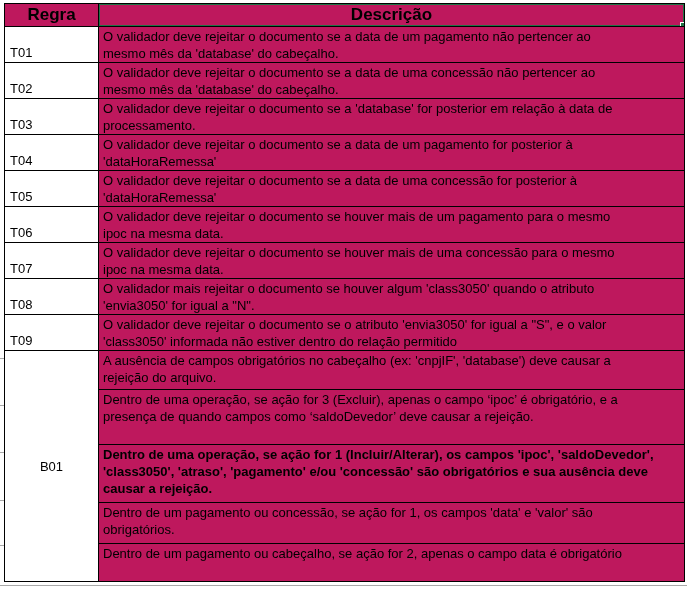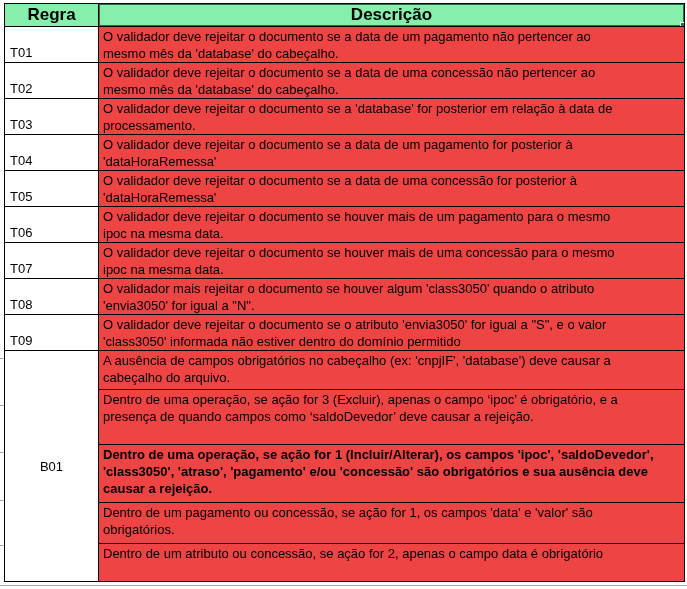--- a/index.html
+++ b/index.html
@@ -3,26 +3,26 @@
 <meta charset="utf-8">
 <style>
   html,body{margin:0;padding:0;background:#fff;}
   .stage{position:relative;width:687px;height:589px;background:#ffffff;
          font-family:"Liberation Sans",sans-serif;color:#000;overflow:hidden;}
   table.rules{position:absolute;left:4px;top:3px;width:681px;border-collapse:collapse;
               table-layout:fixed;border:1px solid #000;}
   col.c1{width:94px;}
   th,td{border:1px solid #000;overflow:hidden;}
   th.hc{height:22px;font-size:17px;font-weight:bold;text-align:center;vertical-align:middle;
-        padding:0;background:#86efac;}
+        padding:0;background:#be185d;}
   tr.t{height:36px;}
   tr.s1{height:39px;} tr.s2{height:55px;} tr.s3{height:58px;font-weight:bold;} tr.s4{height:41px;} tr.s5{height:38px;}
   td.rid{font-size:13px;vertical-align:bottom;text-align:left;padding:8px 0 2px 5px;background:#fff;}
   td.b01{vertical-align:middle;text-align:center;padding:12px;}
-  td.desc{font-size:13px;line-height:17px;vertical-align:top;padding:1px 4px 0 4px;background:#ef4444;}
+  td.desc{font-size:13px;line-height:17px;vertical-align:top;padding:1px 4px 0 4px;background:#be185d;}
   .ln{display:block;min-height:17px;white-space:nowrap;}
   th.selected{position:relative;}
   .outline{position:absolute;left:-1px;top:-1px;right:-1px;bottom:-1px;
            border:2px solid #217346;pointer-events:none;display:block;}
   .handle{position:absolute;right:-4px;bottom:-4px;width:6px;height:6px;
           background:#217346;border:1px solid #fff;display:block;z-index:2;}
   .tick{position:absolute;left:0;width:4px;height:1px;background:#a9a9a9;}
   .bottom-grid{position:absolute;left:0;top:585px;width:687px;height:1px;background:#a9a9a9;}
 </style>
 </head>
@@ -98,29 +98,29 @@
       <td class="rid">T08</td>
       <td class="desc">
             <span class="ln">O validador mais rejeitar o documento se houver algum 'class3050' quando o atributo</span>
             <span class="ln">'envia3050' for igual a "N".</span>
           </td>
     </tr>
     <tr class="t">
       <td class="rid">T09</td>
       <td class="desc">
             <span class="ln">O validador deve rejeitar o documento se o atributo 'envia3050' for igual a "S", e o valor</span>
-            <span class="ln">'class3050' informada não estiver dentro do domínio permitido</span>
+            <span class="ln">'class3050' informada não estiver dentro do relação permitido</span>
           </td>
     </tr>
 
     <tr class="s1">
       <td class="rid b01" rowspan="5">B01</td>
       <td class="desc">
             <span class="ln">A ausência de campos obrigatórios no cabeçalho (ex: 'cnpjIF', 'database') deve causar a</span>
-            <span class="ln">cabeçalho do arquivo.</span>
+            <span class="ln">rejeição do arquivo.</span>
           </td>
     </tr>
     <tr class="s2">
       <td class="desc">
             <span class="ln">Dentro de uma operação, se ação for 3 (Excluir), apenas o campo ‘ipoc’ é obrigatório, e a</span>
             <span class="ln">presença de quando campos como ‘saldoDevedor’ deve causar a rejeição.</span>
             <span class="ln"></span>
           </td>
     </tr>
     <tr class="s3">
@@ -131,21 +131,21 @@
           </td>
     </tr>
     <tr class="s4">
       <td class="desc">
             <span class="ln">Dentro de um pagamento ou concessão, se ação for 1, os campos 'data' e 'valor' são</span>
             <span class="ln">obrigatórios.</span>
           </td>
     </tr>
     <tr class="s5">
       <td class="desc">
-            <span class="ln">Dentro de um atributo ou concessão, se ação for 2, apenas o campo data é obrigatório</span>
+            <span class="ln">Dentro de um pagamento ou cabeçalho, se ação for 2, apenas o campo data é obrigatório</span>
             <span class="ln"></span>
           </td>
     </tr>
   </tbody>
     </table>
 
   <div class="tick" style="top:358px"></div>
   <div class="tick" style="top:405px"></div>
   <div class="tick" style="top:452px"></div>
   <div class="tick" style="top:500px"></div>

